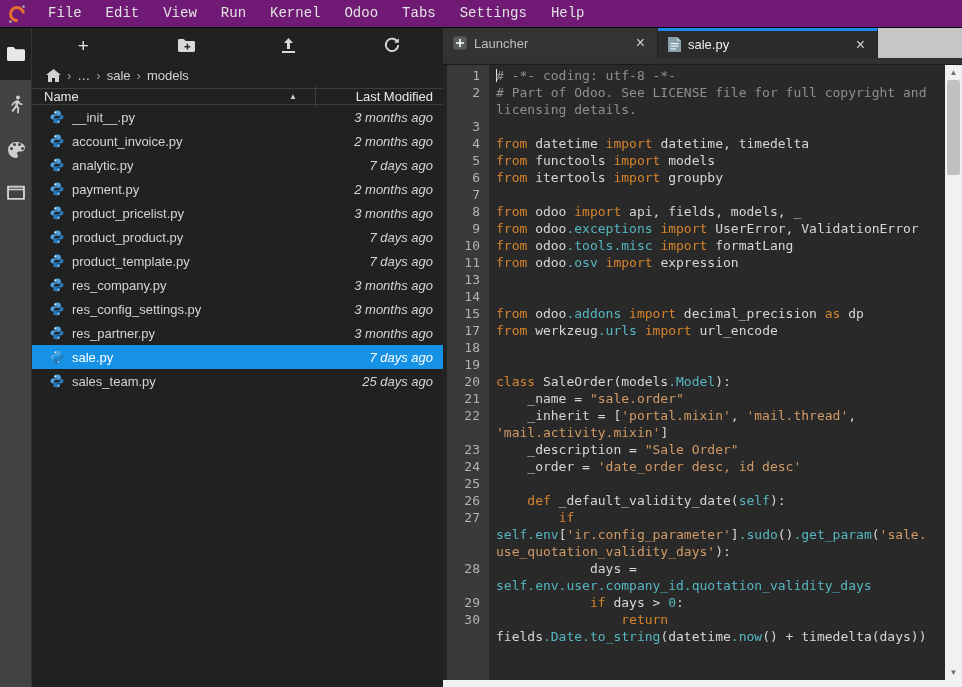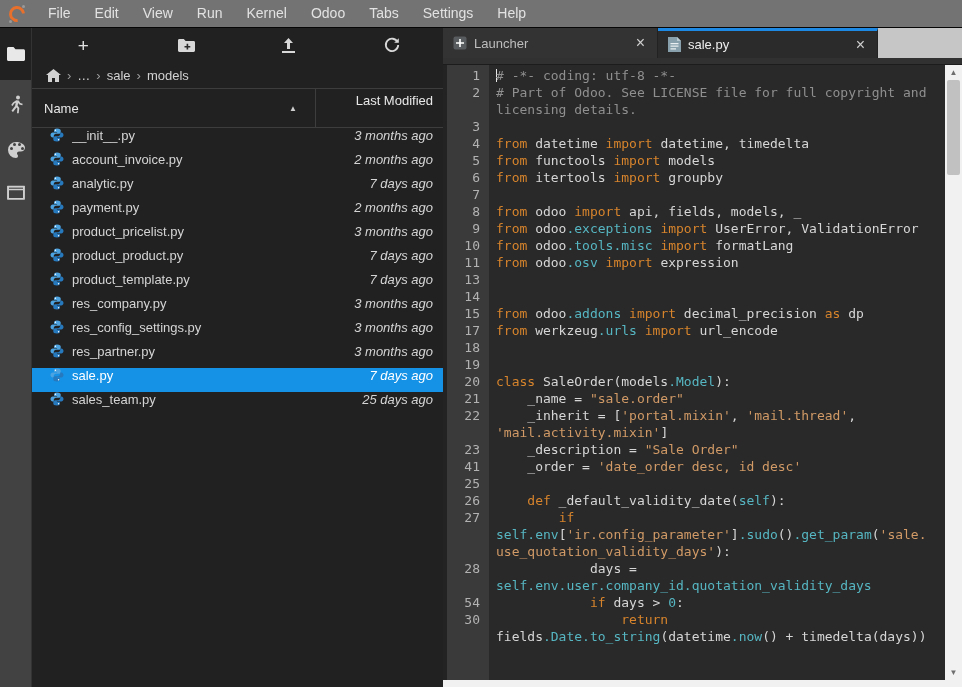--- a/index.html
+++ b/index.html
@@ -1,21 +1,21 @@
 <!DOCTYPE html>
 <html><head>
 <meta charset="utf-8">
 <style>
   * { margin:0; padding:0; box-sizing:border-box; }
   html,body { width:962px; height:687px; overflow:hidden; background:#212121;
               font-family:"Liberation Sans", sans-serif; }
 
   
-  #menubar { height:28px; background:#737373; border-bottom:1px solid #060606;
-             display:flex; align-items:center; }
+  #menubar { height:28px; background:#701a75; border-bottom:1px solid #060606;
+             display:flex; align-items:center;font-family:Liberation Mono, monospace; }
   #logo { width:18px; height:18px; margin:0 10px 0 8px; position:relative; }
   #logo .ring { position:absolute; inset:1px; border:3px solid #e8702d;
                 border-right-color:transparent; border-radius:50%;
                 transform:rotate(40deg); }
   #logo .dot1, #logo .dot2 { position:absolute; width:3px; height:3px;
                 border-radius:50%; background:#9a9a9a; }
   #logo .dot1 { top:0; right:1px; }
   #logo .dot2 { bottom:0; left:1px; }
   .menu-item { color:#e2e2e2; font-size:14px; padding:0 12px; line-height:27px; cursor:default; }
 
@@ -38,29 +38,29 @@
   .fb-btn { flex:1; display:flex; align-items:center; justify-content:center;
             height:100%; color:#d8d8d8; cursor:pointer; }
   .fb-btn svg { display:block; }
   #plus-glyph { font-size:19px; color:#e0e0e0; font-weight:400; line-height:1; }
 
   #breadcrumb { height:26px; display:flex; align-items:center; padding-left:14px;
                 gap:6px; font-size:13px; color:#d2d2d2; }
   .crumb-sep { color:#9e9e9e; font-size:13px; }
   .crumb { cursor:pointer; }
 
-  #fb-header { height:40px; border-top:1px solid #3d3d3d; border-bottom:1px solid #3d3d3d;
-               display:flex; font-size:13px; color:#e8e8e8; }
+  #fb-header { height:17px; border-top:1px solid #3d3d3d; border-bottom:1px solid #3d3d3d;
+               display:flex; align-items:center; font-size:13px; color:#e8e8e8; }
   #col-name { flex:1; padding-left:12px; display:flex; align-items:center; }
   #sort-arrow { margin-left:auto; margin-right:10px; font-size:8px; color:#cfcfcf; }
   #col-modified { width:128px; text-align:right; padding-right:10px;
                   border-left:1px solid #3d3d3d; line-height:23px;margin-left:8px; }
 
   #file-list { flex:1; overflow:hidden; }
-  .frow { height:24px; display:flex; align-items:flex-start; font-size:13px;
+  .frow { height:24px; display:flex; align-items:center; font-size:13px;
           color:#d4d4d4; cursor:pointer; }
   .frow .ficon { width:14px; height:14px; margin-left:18px; margin-right:8px; flex-shrink:0; }
   .frow .fname { flex:1; white-space:nowrap; overflow:hidden; }
   .frow .fdate { width:140px; text-align:right; padding-right:10px; white-space:nowrap;font-style:italic; }
   .frow.selected { background:#1592e6; color:#fff; }
 
   
   #dock { flex:1; display:flex; flex-direction:column; min-width:0; }
   #tabbar { height:30px; display:flex; background:#333; }
   .tab { display:flex; align-items:center; font-size:13px; gap:7px;
@@ -434,21 +434,21 @@
           </div>
           <div class="crow">
             <span class="gut"></span>
             <pre class="codecell" style="font-family: &quot;DejaVu Sans Mono&quot;, monospace;"><span class="tok-s">'mail.activity.mixin'</span><span>]</span></pre>
           </div>
           <div class="crow">
             <span class="gut">23</span>
             <pre class="codecell" style="font-family: &quot;DejaVu Sans Mono&quot;, monospace;"><span>    _description = </span><span class="tok-s">"Sale Order"</span></pre>
           </div>
           <div class="crow">
-            <span class="gut">41</span>
+            <span class="gut">24</span>
             <pre class="codecell" style="font-family: &quot;DejaVu Sans Mono&quot;, monospace;"><span>    _order = </span><span class="tok-s">'date_order desc, id desc'</span></pre>
           </div>
           <div class="crow">
             <span class="gut">25</span>
             <pre class="codecell" style="font-family: &quot;DejaVu Sans Mono&quot;, monospace;"></pre>
           </div>
           <div class="crow">
             <span class="gut">26</span>
             <pre class="codecell" style="font-family: &quot;DejaVu Sans Mono&quot;, monospace;"><span>    </span><span class="tok-k">def</span><span> _default_validity_date(</span><span class="tok-t">self</span><span>):</span></pre>
           </div>
@@ -466,21 +466,21 @@
           </div>
           <div class="crow">
             <span class="gut">28</span>
             <pre class="codecell" style="font-family: &quot;DejaVu Sans Mono&quot;, monospace;"><span>            days =</span></pre>
           </div>
           <div class="crow">
             <span class="gut"></span>
             <pre class="codecell" style="font-family: &quot;DejaVu Sans Mono&quot;, monospace;"><span class="tok-t">self.env.user.company_id.quotation_validity_days</span></pre>
           </div>
           <div class="crow">
-            <span class="gut">54</span>
+            <span class="gut">29</span>
             <pre class="codecell" style="font-family: &quot;DejaVu Sans Mono&quot;, monospace;"><span>            </span><span class="tok-k">if</span><span> days &gt; </span><span class="tok-t">0</span><span>:</span></pre>
           </div>
           <div class="crow">
             <span class="gut">30</span>
             <pre class="codecell" style="font-family: &quot;DejaVu Sans Mono&quot;, monospace;"><span>                </span><span class="tok-k">return</span></pre>
           </div>
           <div class="crow">
             <span class="gut"></span>
             <pre class="codecell" style="font-family: &quot;DejaVu Sans Mono&quot;, monospace;"><span>fields</span><span class="tok-t">.Date.to_string</span><span>(datetime</span><span class="tok-t">.now</span><span>() + timedelta(days))</span></pre>
           </div>

